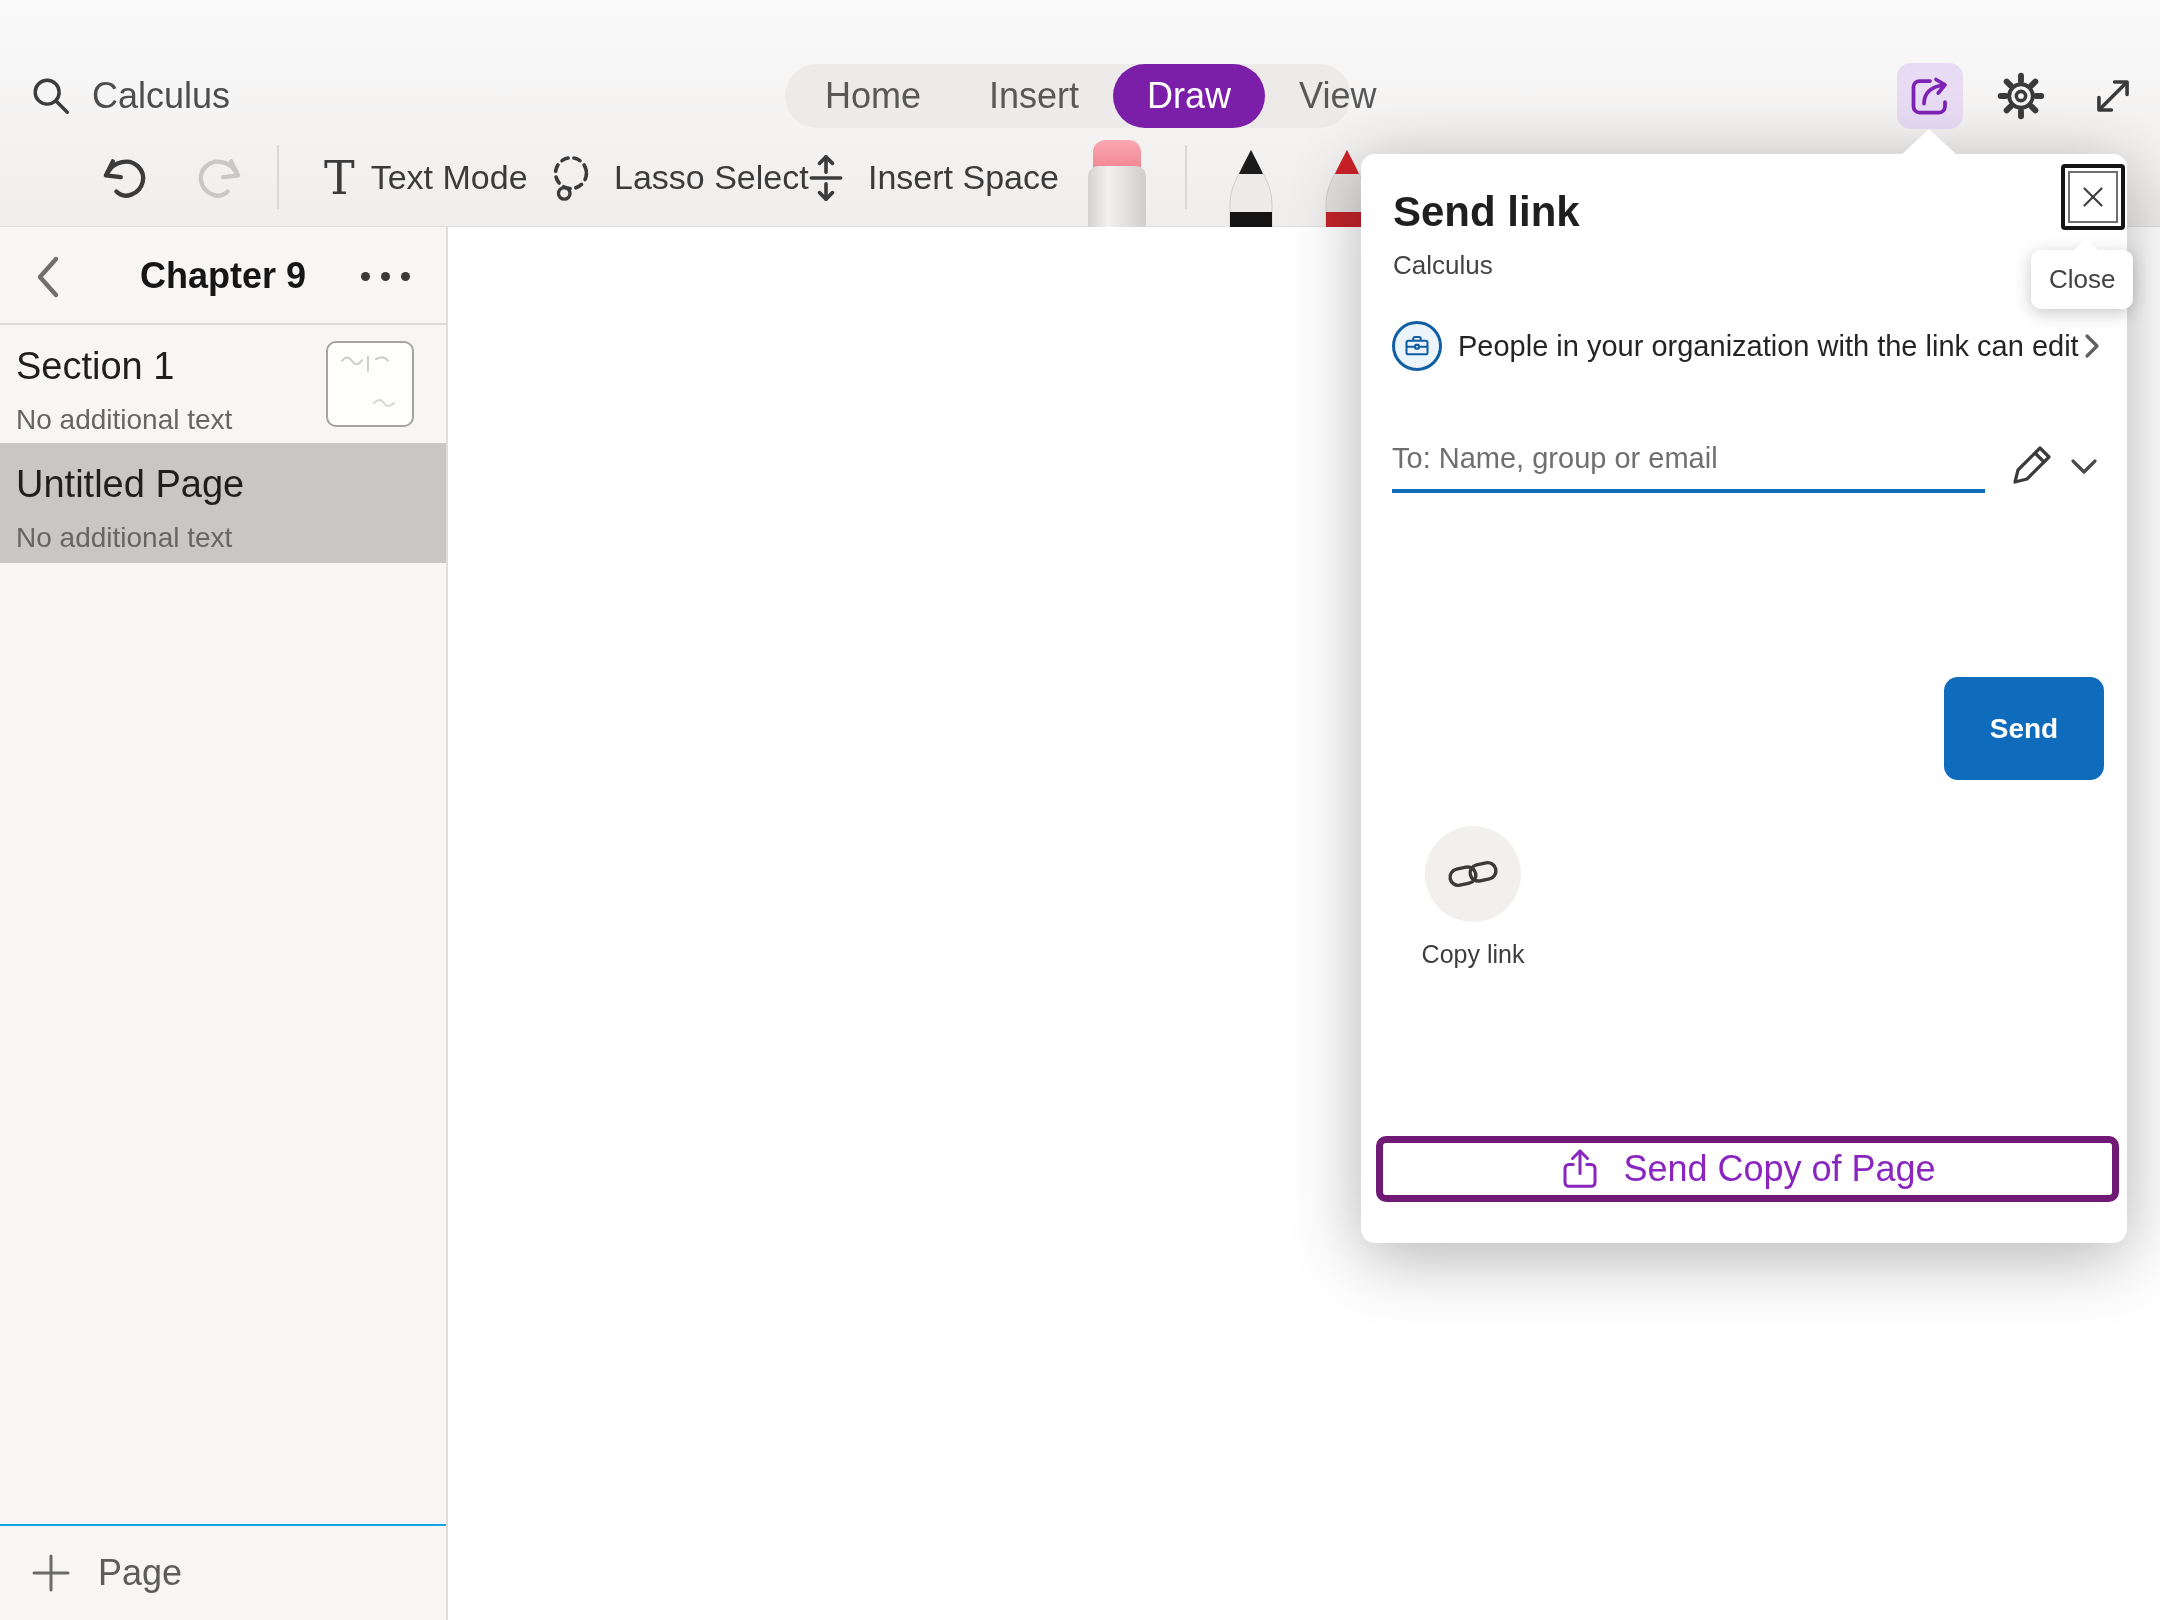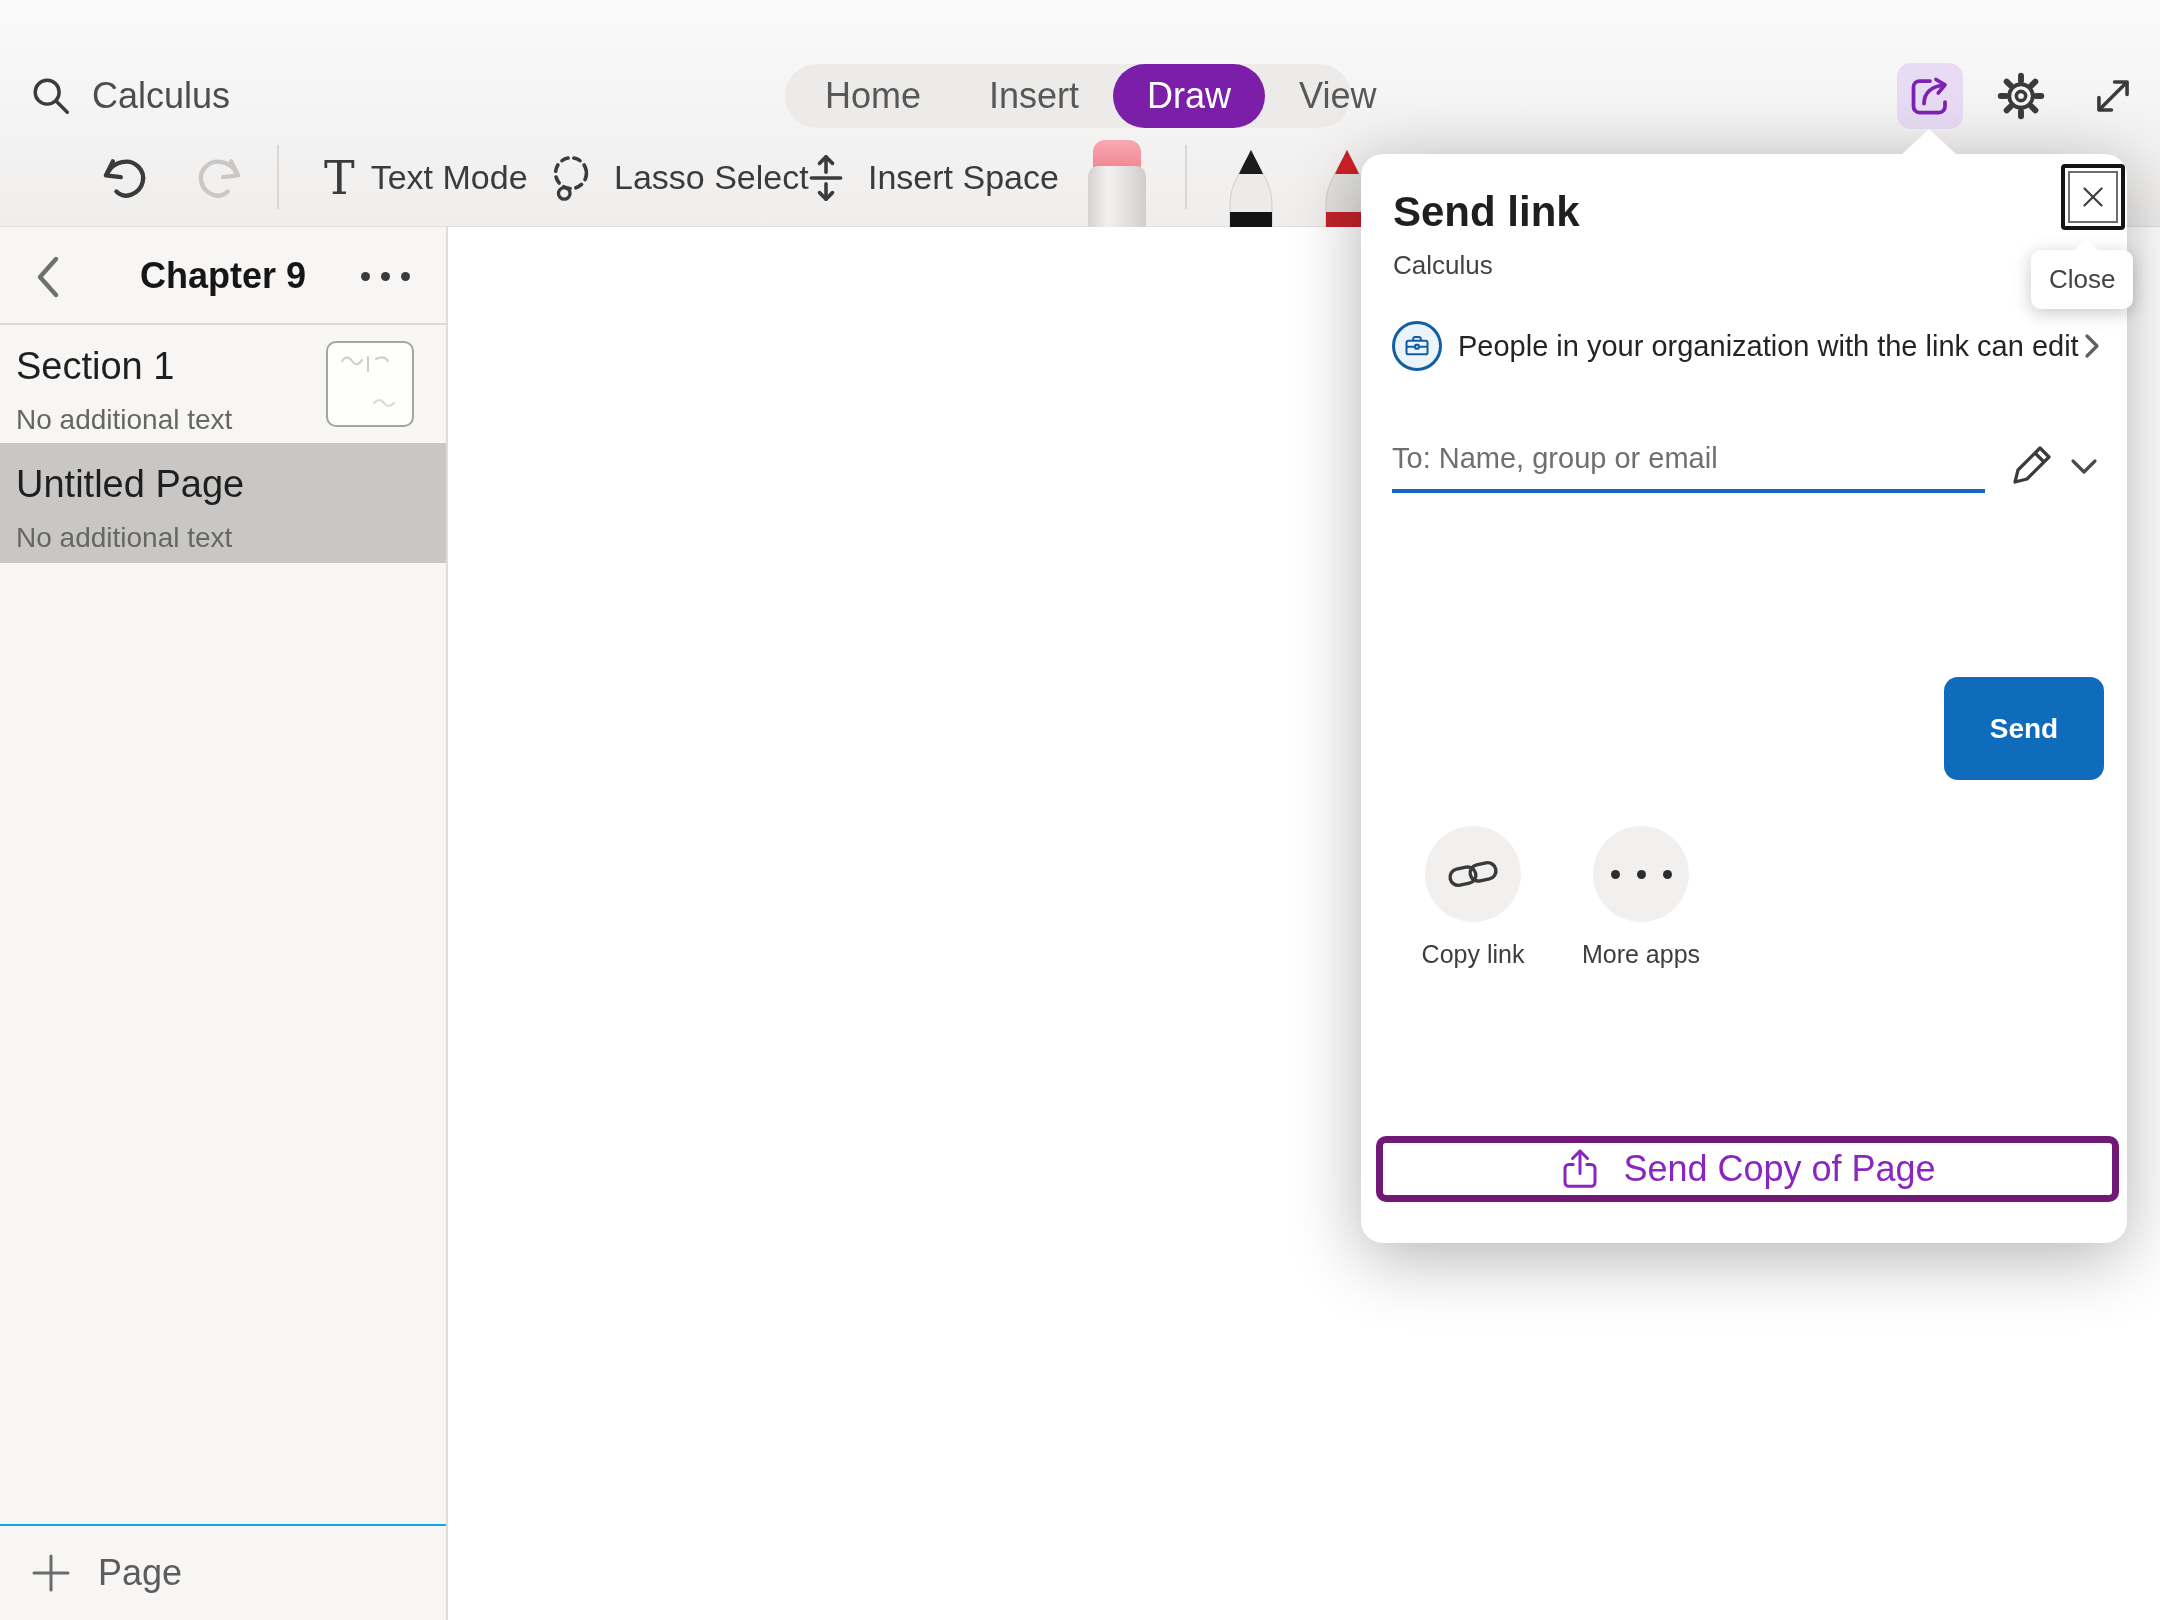--- a/index.html
+++ b/index.html
@@ -64,21 +64,21 @@
 
   .sb-footer { position:absolute; left:0; bottom:0; width:100%; height:96px; border-top:2px solid #0ea5e9;
     display:flex; align-items:center; padding-left:30px; gap:26px; cursor:pointer; }
   .sb-footer .label { font-size:36px; color:#5C5C5C; }
 
   
   .canvas { position:absolute; left:450px; top:228px; right:0; bottom:0; background:#FFFFFF; }
 
   
   .dialog { position:absolute; left:1361px; top:154px; width:766px; height:1089px; background:#FFFFFF;
-    border-radius:22px; box-shadow:0 14px 70px rgba(0,0,0,.30); z-index:5; }
+    border-radius:14px; box-shadow:0 14px 70px rgba(0,0,0,.30); z-index:5; }
   .dialog .pointer { position:absolute; left:540px; top:-25px; width:0; height:0;
     border-left:28px solid transparent; border-right:28px solid transparent; border-bottom:26px solid #FFFFFF; }
   .dlg-title { position:absolute; left:32px; top:34px; font-size:42px; font-weight:bold; color:#1F1F1F; }
   .dlg-subtitle { position:absolute; left:32px; top:96px; font-size:26px; color:#424242; }
 
   .close-btn { position:absolute; left:700px; top:10px; width:64px; height:66px; background:#fff;
     border:4px solid #141414; border-radius:4px; padding:3px; cursor:pointer; }
   .close-inner { width:100%; height:100%; border:2px solid #6E6E6E; display:flex; align-items:center; justify-content:center; }
 
   .tooltip { position:absolute; left:670px; top:96px; background:#fff; border-radius:10px;
@@ -352,30 +352,20 @@
         <svg width="52" height="40" viewBox="0 0 76 48" fill="none" stroke="#3A3A3A" stroke-width="5">
           <g transform="rotate(-12 38 24)">
             <rect x="4" y="12" width="38" height="24" rx="12"></rect>
             <rect x="34" y="12" width="38" height="24" rx="12"></rect>
           </g>
         </svg>
       </div>
       <div class="alabel">Copy link</div>
     </div>
 
-    <div class="action act-more">
-      <div class="circle">
-        <span class="ma-dots">
-            <i></i>
-            <i></i>
-            <i></i>
-          </span>
-      </div>
-      <div class="alabel">More apps</div>
-    </div>
 
     <div class="send-copy-btn">
       <svg width="42" height="48" viewBox="0 0 56 60" fill="none" stroke="#8A26BF" stroke-width="4" stroke-linecap="round" stroke-linejoin="round">
         <path d="M28 36 V6"></path>
           <path d="M18 16 L28 6 L38 16"></path>
         <path d="M19 24 h-6 a5 5 0 0 0 -5 5 v19 a5 5 0 0 0 5 5 h30 a5 5 0 0 0 5 -5 V29 a5 5 0 0 0 -5 -5 h-6"></path>
       </svg>
       <span class="sclabel">Send Copy of Page</span>
     </div>
   </section>

